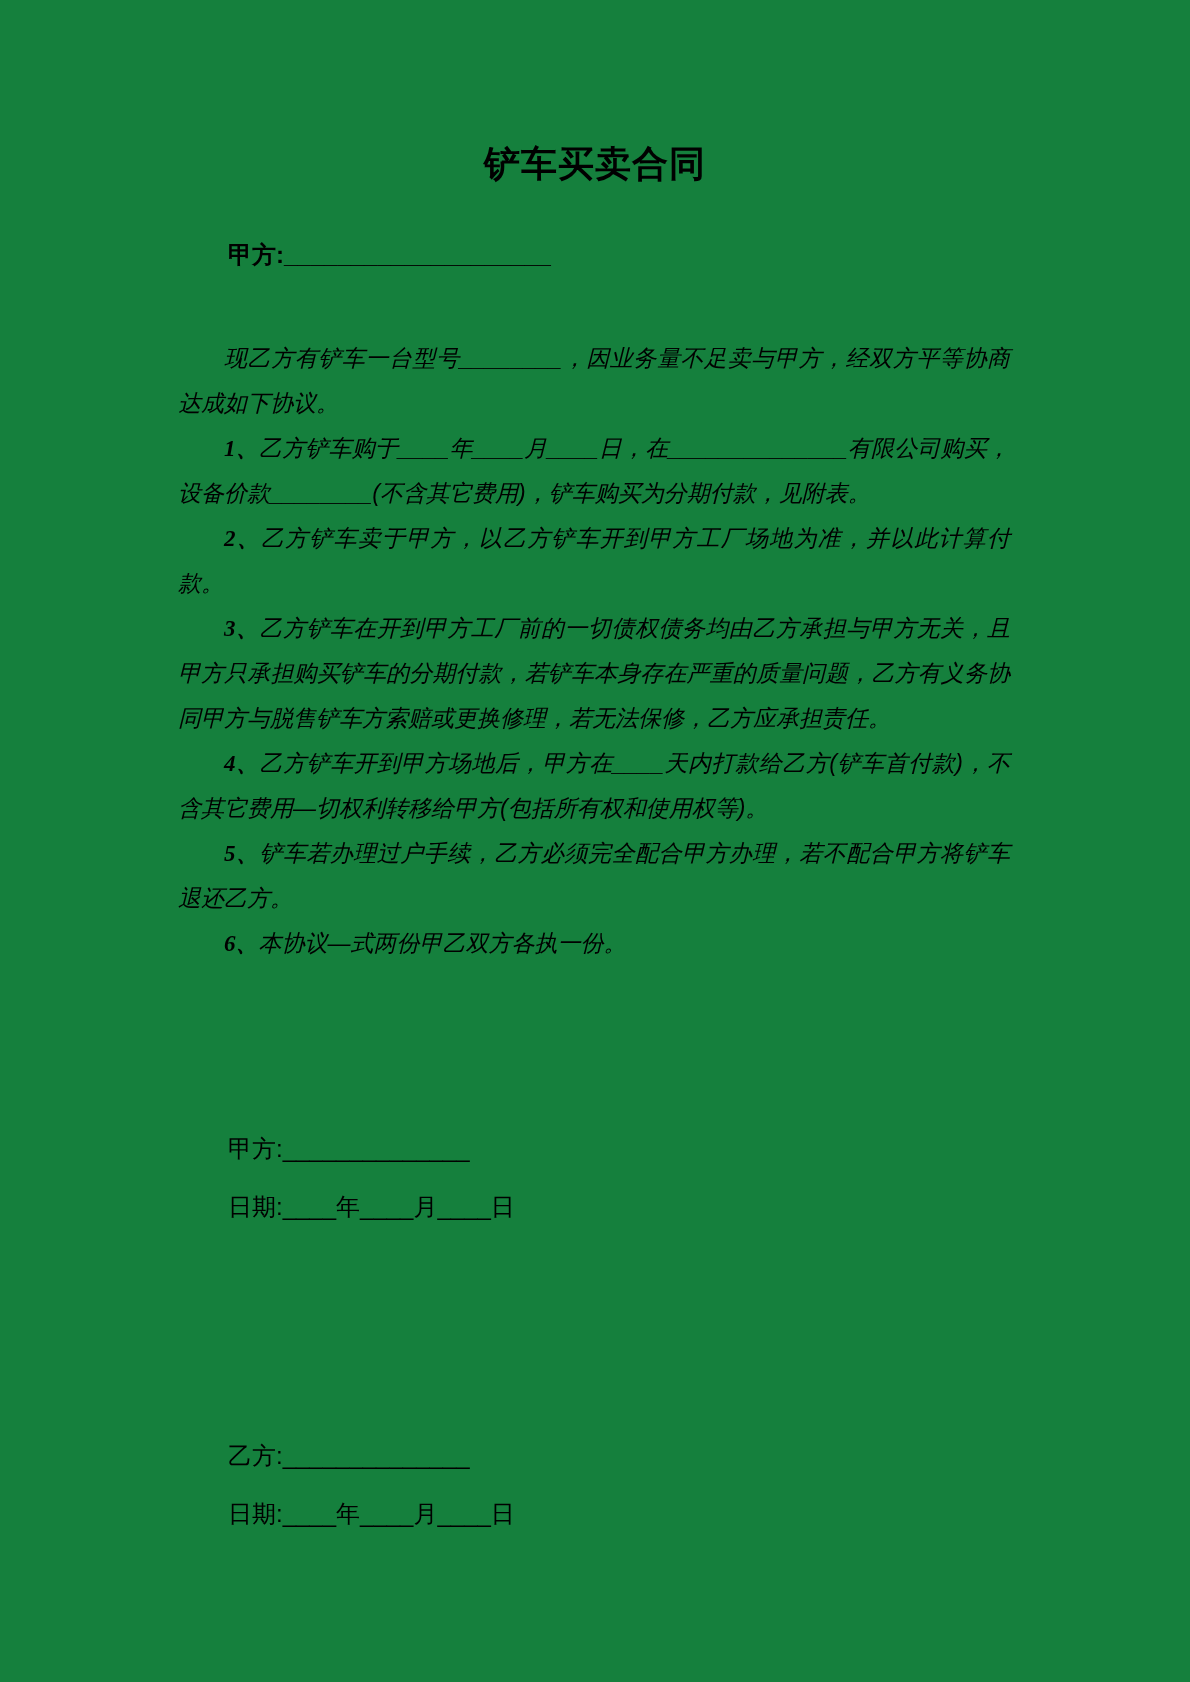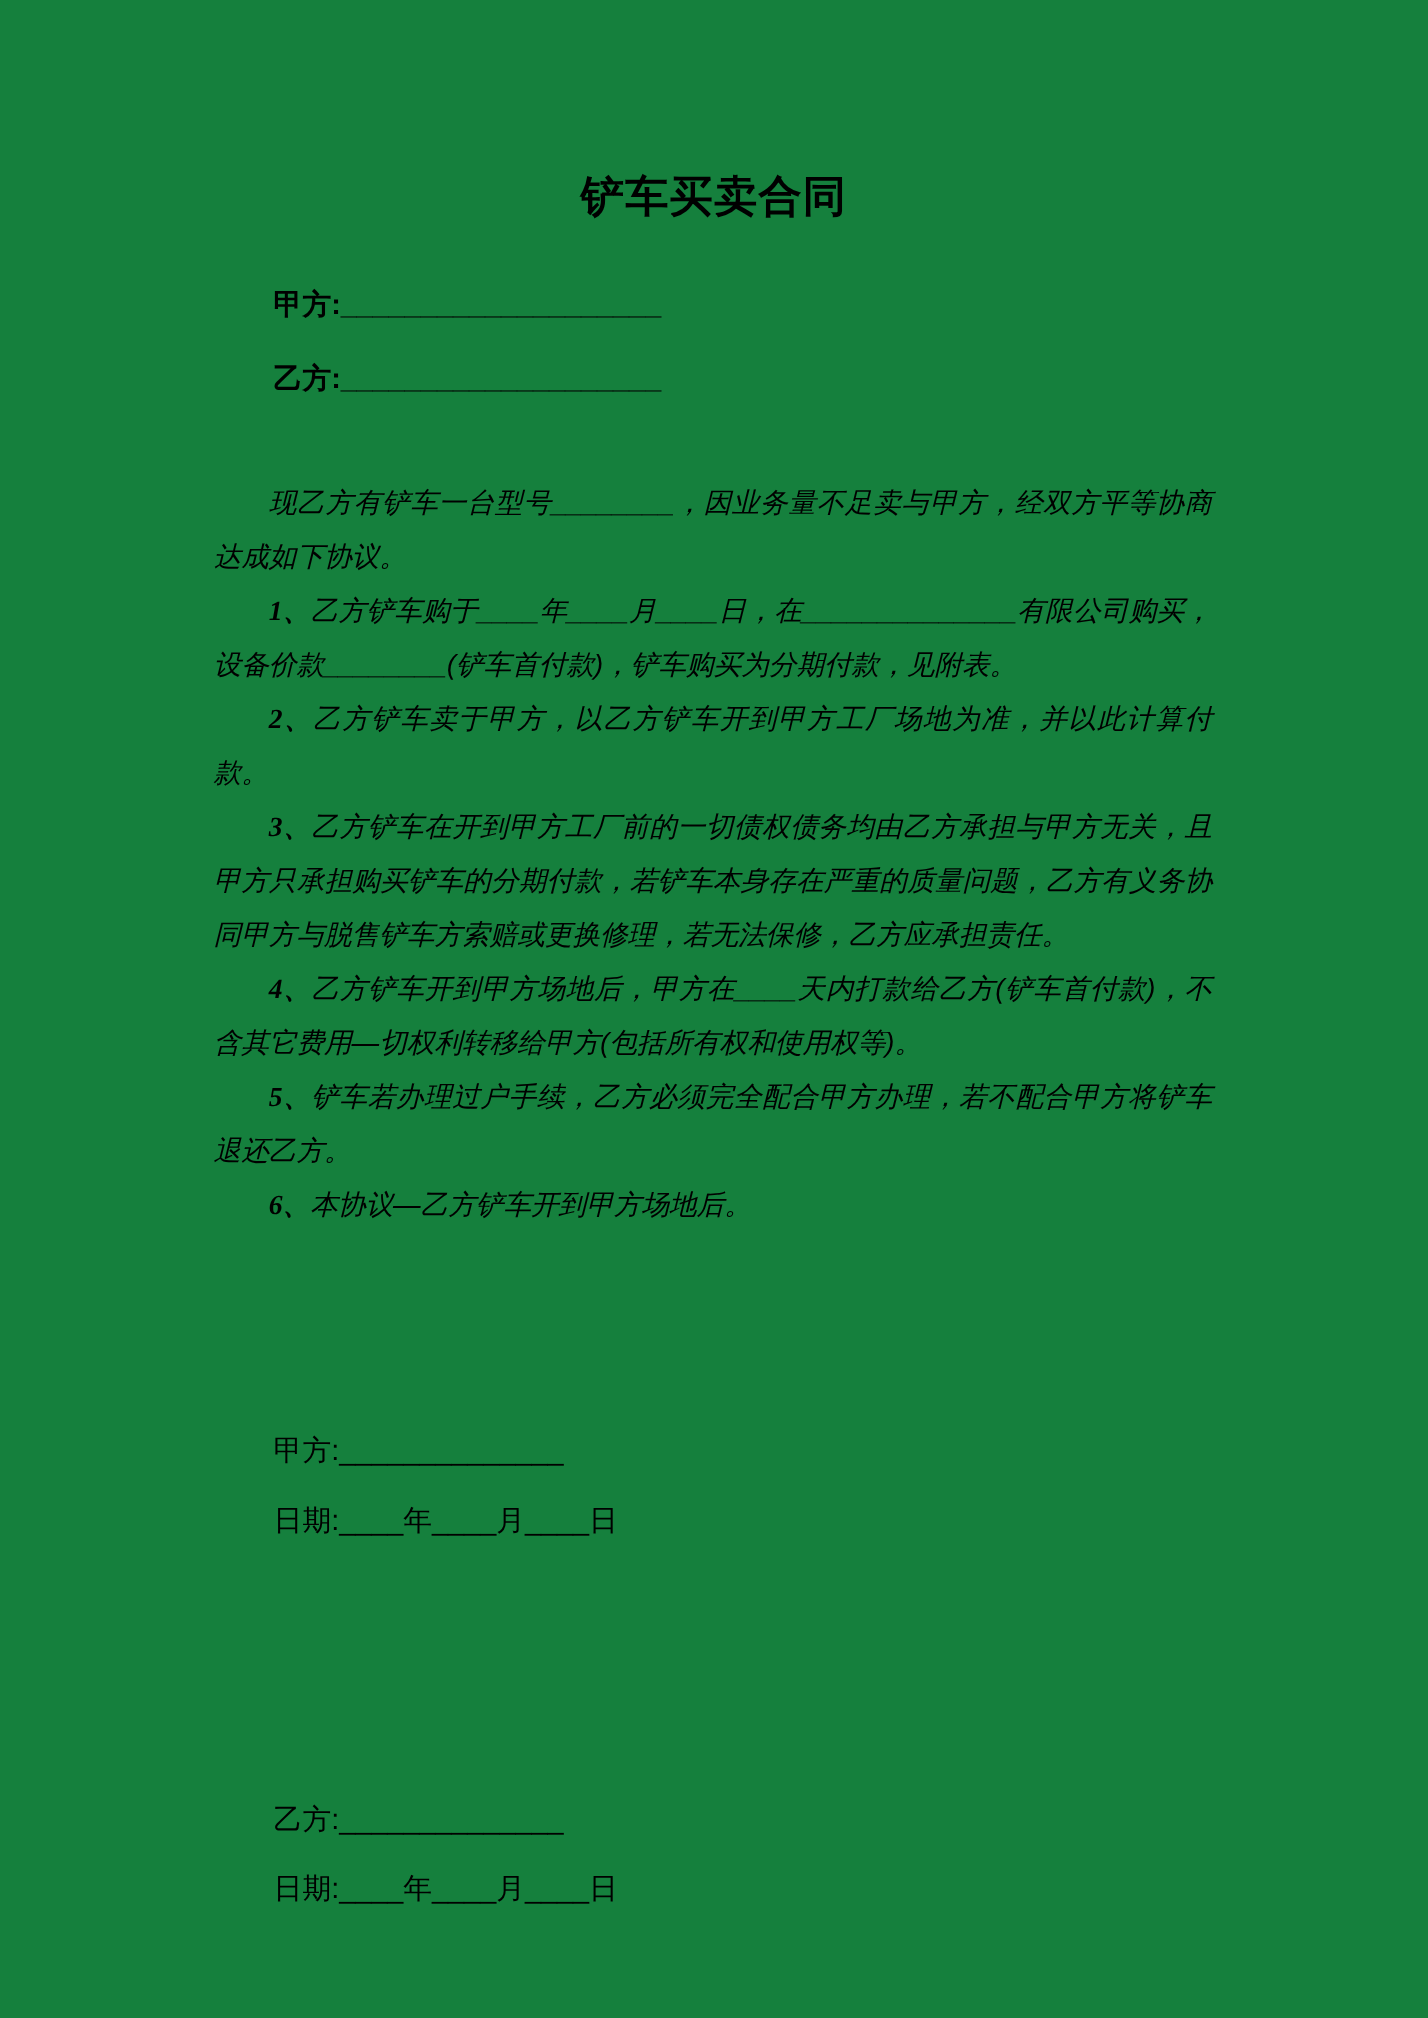--- a/index.html
+++ b/index.html
@@ -45,39 +45,36 @@
 <body>
 
 <div class="page">
 
   <h1 class="doc-title">铲车买卖合同</h1>
 
   <div class="party-top">
     <div class="party-line">
       <span>甲方:</span><span class="blank">____________________</span>
     </div>
-    <div class="party-line">
-      <span>乙方:</span><span class="blank">____________________</span>
-    </div>
   </div>
 
   <div class="content">
     <p><span>现乙方有铲车一台型号________，因业务量不足卖与甲方，经双方平等协商达成如下协议。</span></p>
 
-    <p><span class="clause-num">1、</span><span>乙方铲车购于____年____月____日，在______________有限公司购买，设备价款________(铲车首付款)，铲车购买为分期付款，见附表。</span></p>
+    <p><span class="clause-num">1、</span><span>乙方铲车购于____年____月____日，在______________有限公司购买，设备价款________(不含其它费用)，铲车购买为分期付款，见附表。</span></p>
 
     <p><span class="clause-num">2、</span><span>乙方铲车卖于甲方，以乙方铲车开到甲方工厂场地为准，并以此计算付款。</span></p>
 
     <p><span class="clause-num">3、</span><span>乙方铲车在开到甲方工厂前的一切债权债务均由乙方承担与甲方无关，且甲方只承担购买铲车的分期付款，若铲车本身存在严重的质量问题，乙方有义务协同甲方与脱售铲车方索赔或更换修理，若无法保修，乙方应承担责任。</span></p>
 
     <p><span class="clause-num">4、</span><span>乙方铲车开到甲方场地后，甲方在____天内打款给乙方(铲车首付款)，不含其它费用—切权利转移给甲方(包括所有权和使用权等)。</span></p>
 
     <p><span class="clause-num">5、</span><span>铲车若办理过户手续，乙方必须完全配合甲方办理，若不配合甲方将铲车退还乙方。</span></p>
 
-    <p><span class="clause-num">6、</span><span>本协议—乙方铲车开到甲方场地后。</span></p>
+    <p><span class="clause-num">6、</span><span>本协议—式两份甲乙双方各执一份。</span></p>
   </div>
 
   <div class="sign-block">
     <div class="sig sig-left">
       <div class="sig-row">
         <span>甲方:</span><span class="blank">______________</span>
       </div>
       <div class="sig-row">
         <span>日期:</span><span class="blank">____年____月____日</span>
       </div>

